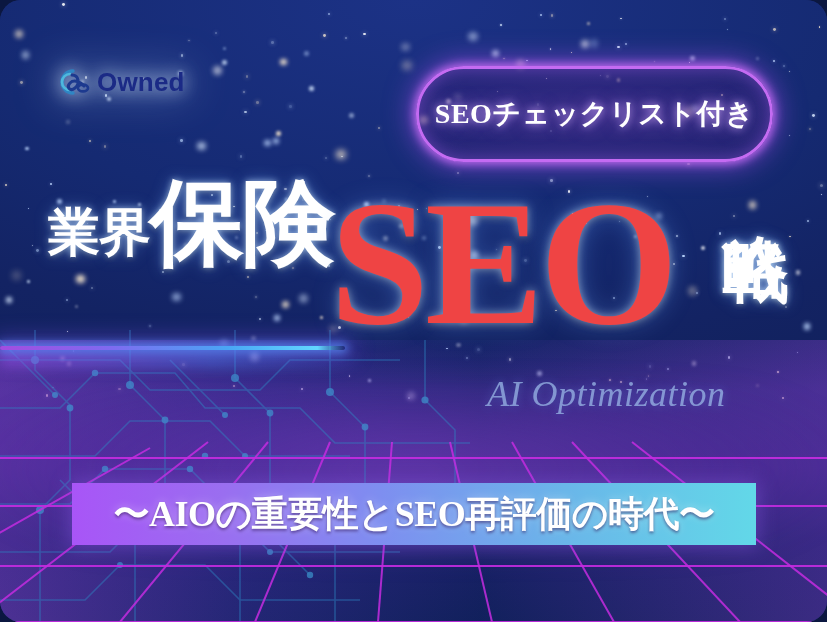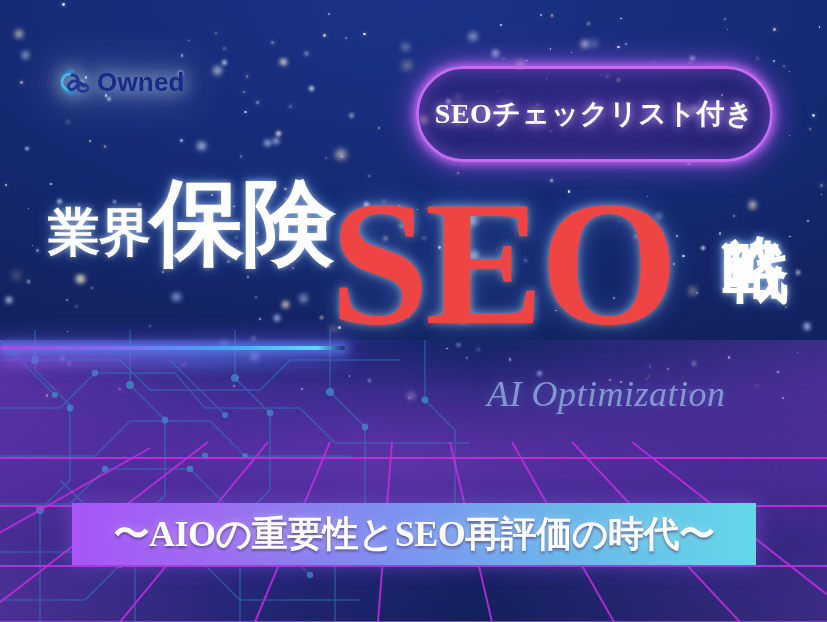--- a/index.html
+++ b/index.html
@@ -1,20 +1,21 @@
 <!DOCTYPE html>
 <html><head>
 <meta charset="utf-8">
 <style>
   html,body{margin:0;padding:0;background:#0b1740;}
   *{box-sizing:border-box;}
   #stage{
     position:relative;width:827px;height:622px;overflow:hidden;
     font-family:"Liberation Serif",serif;
     background:#16286e;
+    border-radius:21px;
   }
 
   
   .bg-base{
     position:absolute;inset:0;
     background:
       radial-gradient(120% 80% at 50% 0%,#1c3286 0%,#152a72 45%,#132363 70%,#101f58 100%);
   }
   .bg-lower{
     position:absolute;left:0;right:0;top:340px;bottom:0;
@@ -120,21 +121,20 @@
     text-shadow:0 0 8px rgba(195,220,255,.8),0 0 20px rgba(120,170,255,.45),0 2px 5px rgba(0,0,25,.5);
     white-space:nowrap;
   }
 
   
   .banner{
     position:absolute;left:72px;top:483px;width:684px;height:62px;
     background:linear-gradient(90deg,#a855f7 0%,#9a6ef0 22%,#7e8ef0 45%,#6ab6e9 72%,#62d8e8 100%);
     display:flex;align-items:center;justify-content:center;
     box-shadow:0 0 18px 2px rgba(140,90,230,.45);
-    margin-top:20px;
   }
   .banner-txt{
     font-size:36px;font-weight:700;color:#fff;letter-spacing:-.5px;white-space:nowrap;
     font-family:"Liberation Serif",serif;
     text-shadow:0 2px 3px rgba(40,10,80,.5),0 0 10px rgba(255,255,255,.35);
   }
 </style>
 </head>
 <body>
 

